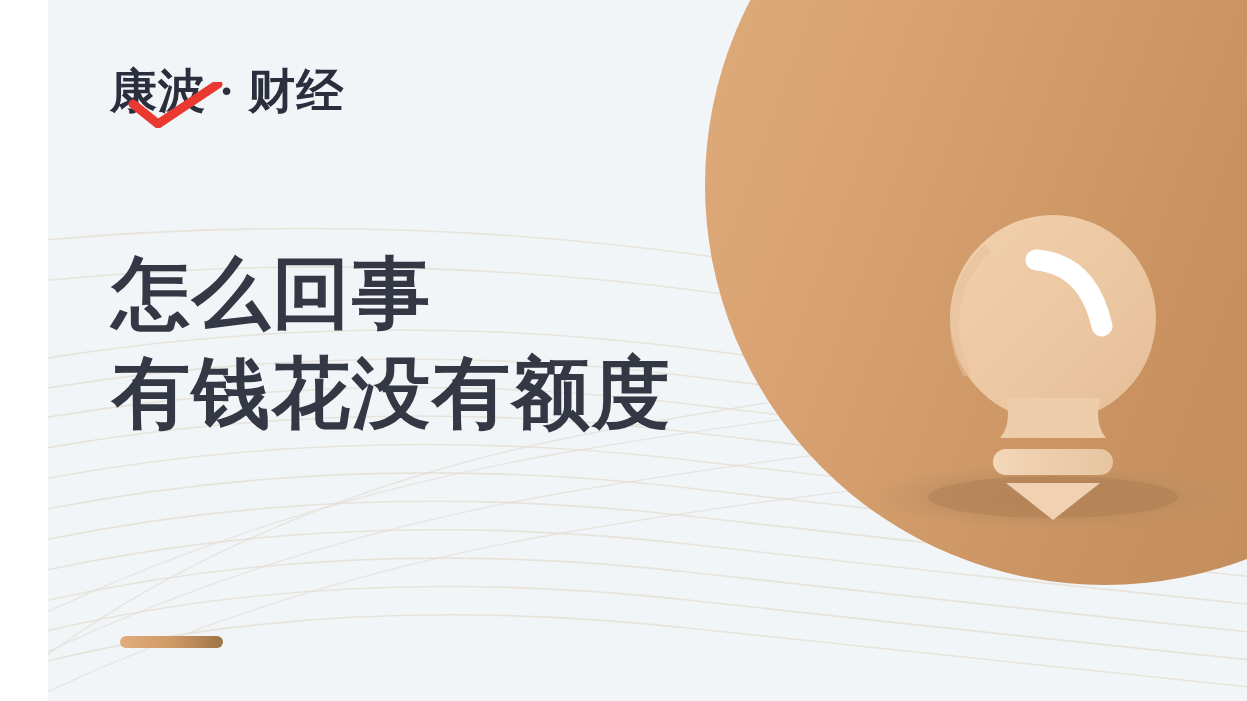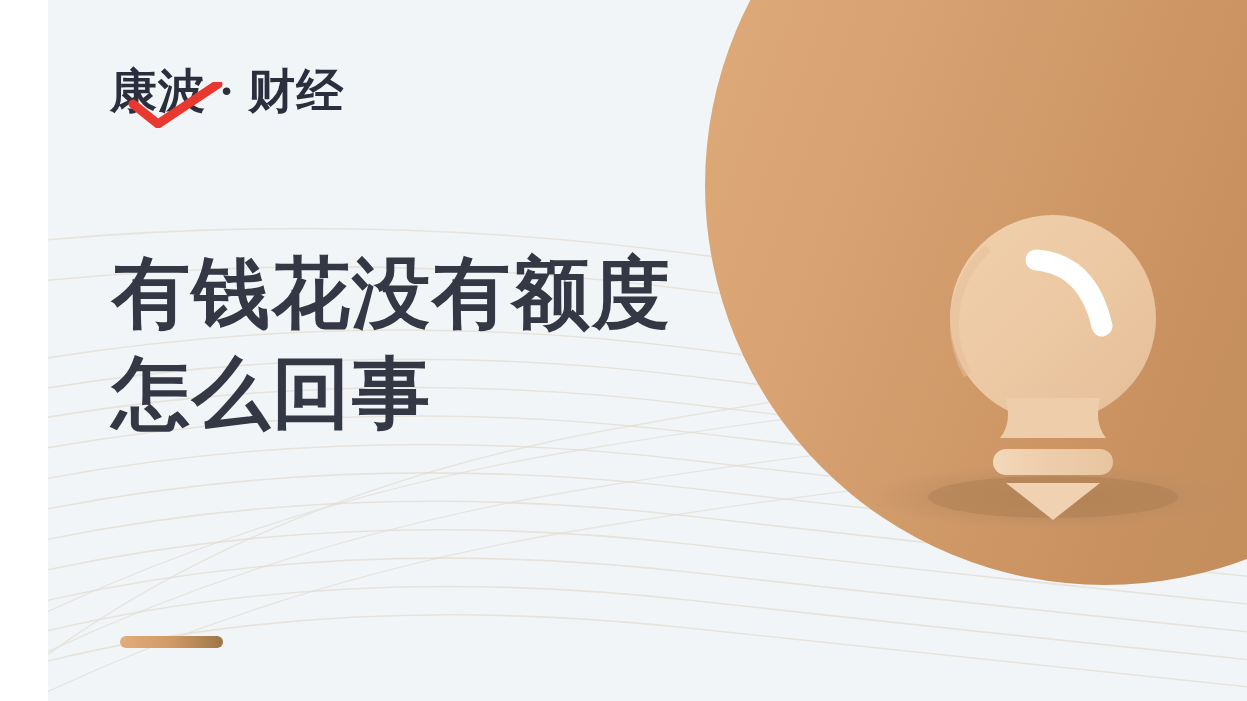--- a/index.html
+++ b/index.html
@@ -183,19 +183,19 @@
   </div>
 
   <div class="logo">
     <div class="logo-text">康波 · 财经</div>
     <svg class="logo-check" viewBox="0 0 96 46">
       <path d="M5,22 L 30,42 L 90,2" fill="none" stroke="#e8382f" stroke-width="9" stroke-linecap="round" stroke-linejoin="round"></path>
     </svg>
   </div>
 
   <div class="headline">
+    <div class="headline-line">怎么回事</div>
     <div class="headline-line">有钱花没有额度</div>
-    <div class="headline-line">怎么回事</div>
   </div>
 
   <div class="accent-bar"></div>
 
 </div>
 
 </body></html>

